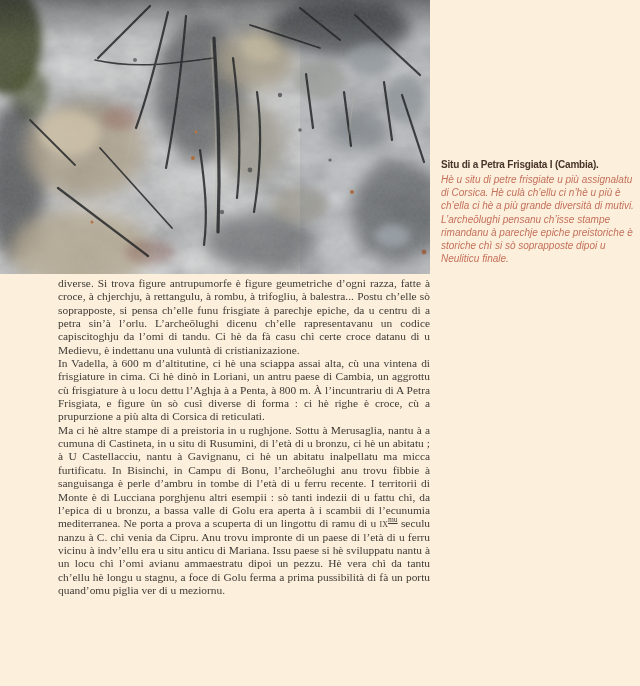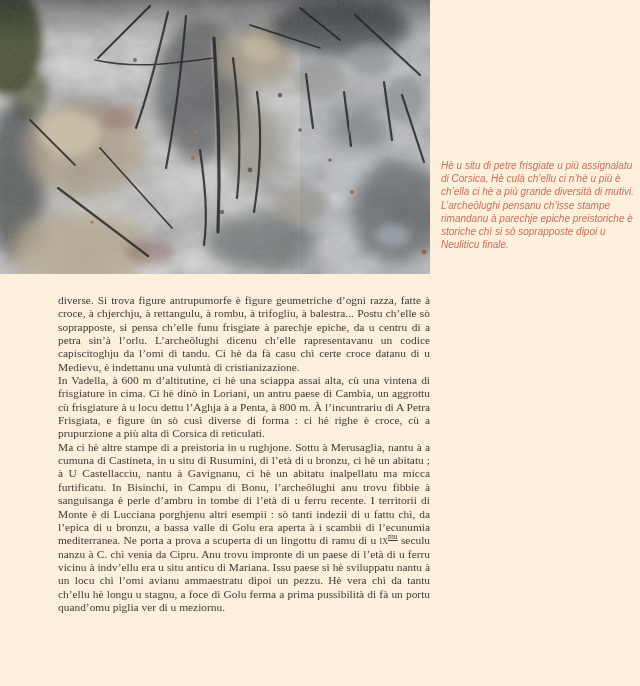--- a/index.html
+++ b/index.html
@@ -27,21 +27,20 @@
   }
   .caption-body {
     font-size:10px; font-style:italic; line-height:13.2px;
     color:#c4705a;
   }
   .article {
     position:absolute; left:58px; top:277px; width:372px;
     font-size:11.4px; line-height:13.35px;
     color:#3f3b36;
     text-align:justify;
-    margin-top:17px;
   }
   .article p { margin:0; }
   .sc { font-variant:small-caps;font-family:Liberation Serif, serif; }
   .sup { font-size:7.5px; vertical-align:super; line-height:0;text-decoration:underline; }
 </style>
 </head>
 <body>
 
 <div class="page">
 
@@ -136,20 +135,21 @@
       <circle cx="352" cy="192" r="2" fill="#a85a28" opacity="0.85"></circle>
       <circle cx="424" cy="252" r="2.4" fill="#9a5530" opacity="0.85"></circle>
       <circle cx="92" cy="222" r="1.5" fill="#b06228" opacity="0.8"></circle>
 
       <rect width="430" height="42" fill="url(#topfade)"></rect>
       <rect width="430" height="274" filter="url(#gr)" opacity="0.22"></rect>
     </svg>
   </figure>
 
   <aside class="caption">
+    <h3 class="caption-title">Situ di a Petra Frisgiata I (Cambia).</h3>
     <p class="caption-body">Hè u situ di petre frisgiate u più assignalatu di Corsica. Hè culà ch’ellu ci n’hè u più è ch’ella ci hè a più grande diversità di mutivi. L’archeōlughi pensanu ch’isse stampe rimandanu à parechje epiche preistoriche è storiche chì si sò soprapposte dipoi u Neuliticu finale.</p>
   </aside>
 
   <main class="article">
     <p>diverse. Si trova figure antrupumorfe è figure geumetriche d’ogni razza, fatte à croce, à chjerchju, à rettangulu, à rombu, à trifogliu, à balestra... Postu ch’elle sò soprapposte, si pensa ch’elle funu frisgiate à parechje epiche, da u centru di a petra sin’à l’orlu. L’archeōlughi dicenu ch’elle rapresentavanu un codice capiscitoghju da l’omi di tandu. Ci hè da fà casu chì certe croce datanu di u Medievu, è indettanu una vuluntà di cristianizazione.</p>
     <p>In Vadella, à 600 m d’altitutine, ci hè una sciappa assai alta, cù una vintena di frisgiature in cima. Ci hè dinò in Loriani, un antru paese di Cambia, un aggrottu cù frisgiature à u locu dettu l’Aghja à a Penta, à 800 m. À l’incuntrariu di A Petra Frisgiata, e figure ùn sò cusì diverse di forma : ci hè righe è croce, cù a prupurzione a più alta di Corsica di reticulati.</p>
     <p><span>Ma ci hè altre stampe di a preistoria in u rughjone. Sottu à Merusaglia, nantu à a cumuna di Castineta, in u situ di Rusumini, di l’età di u bronzu, ci hè un abitatu ; à U Castellacciu, nantu à Gavignanu, ci hè un abitatu inalpellatu ma micca furtificatu. In Bisinchi, in Campu di Bonu, l’archeōlughi anu trovu fibbie à sanguisanga è perle d’ambru in tombe di l’età di u ferru recente. I territorii di Monte è di Lucciana porghjenu altri esempii : sò tanti indezii di u fattu chì, da l’epica di u bronzu, a bassa valle di Golu era aperta à i scambii di l’ecunumia mediterranea. Ne porta a prova a scuperta di un lingottu di ramu di u </span><span class="sc">ix</span><span class="sup">mu</span><span> seculu nanzu à C. chì venia da Cipru. Anu trovu impronte di un paese di l’età di u ferru vicinu à indv’ellu era u situ anticu di Mariana. Issu paese si hè sviluppatu nantu à un locu chì l’omi avianu ammaestratu dipoi un pezzu. Hè vera chì da tantu ch’ellu hè longu u stagnu, a foce di Golu ferma a prima pussibilità di fà un portu quand’omu piglia ver di u meziornu.</span></p>
   </main>
 
 </div>

